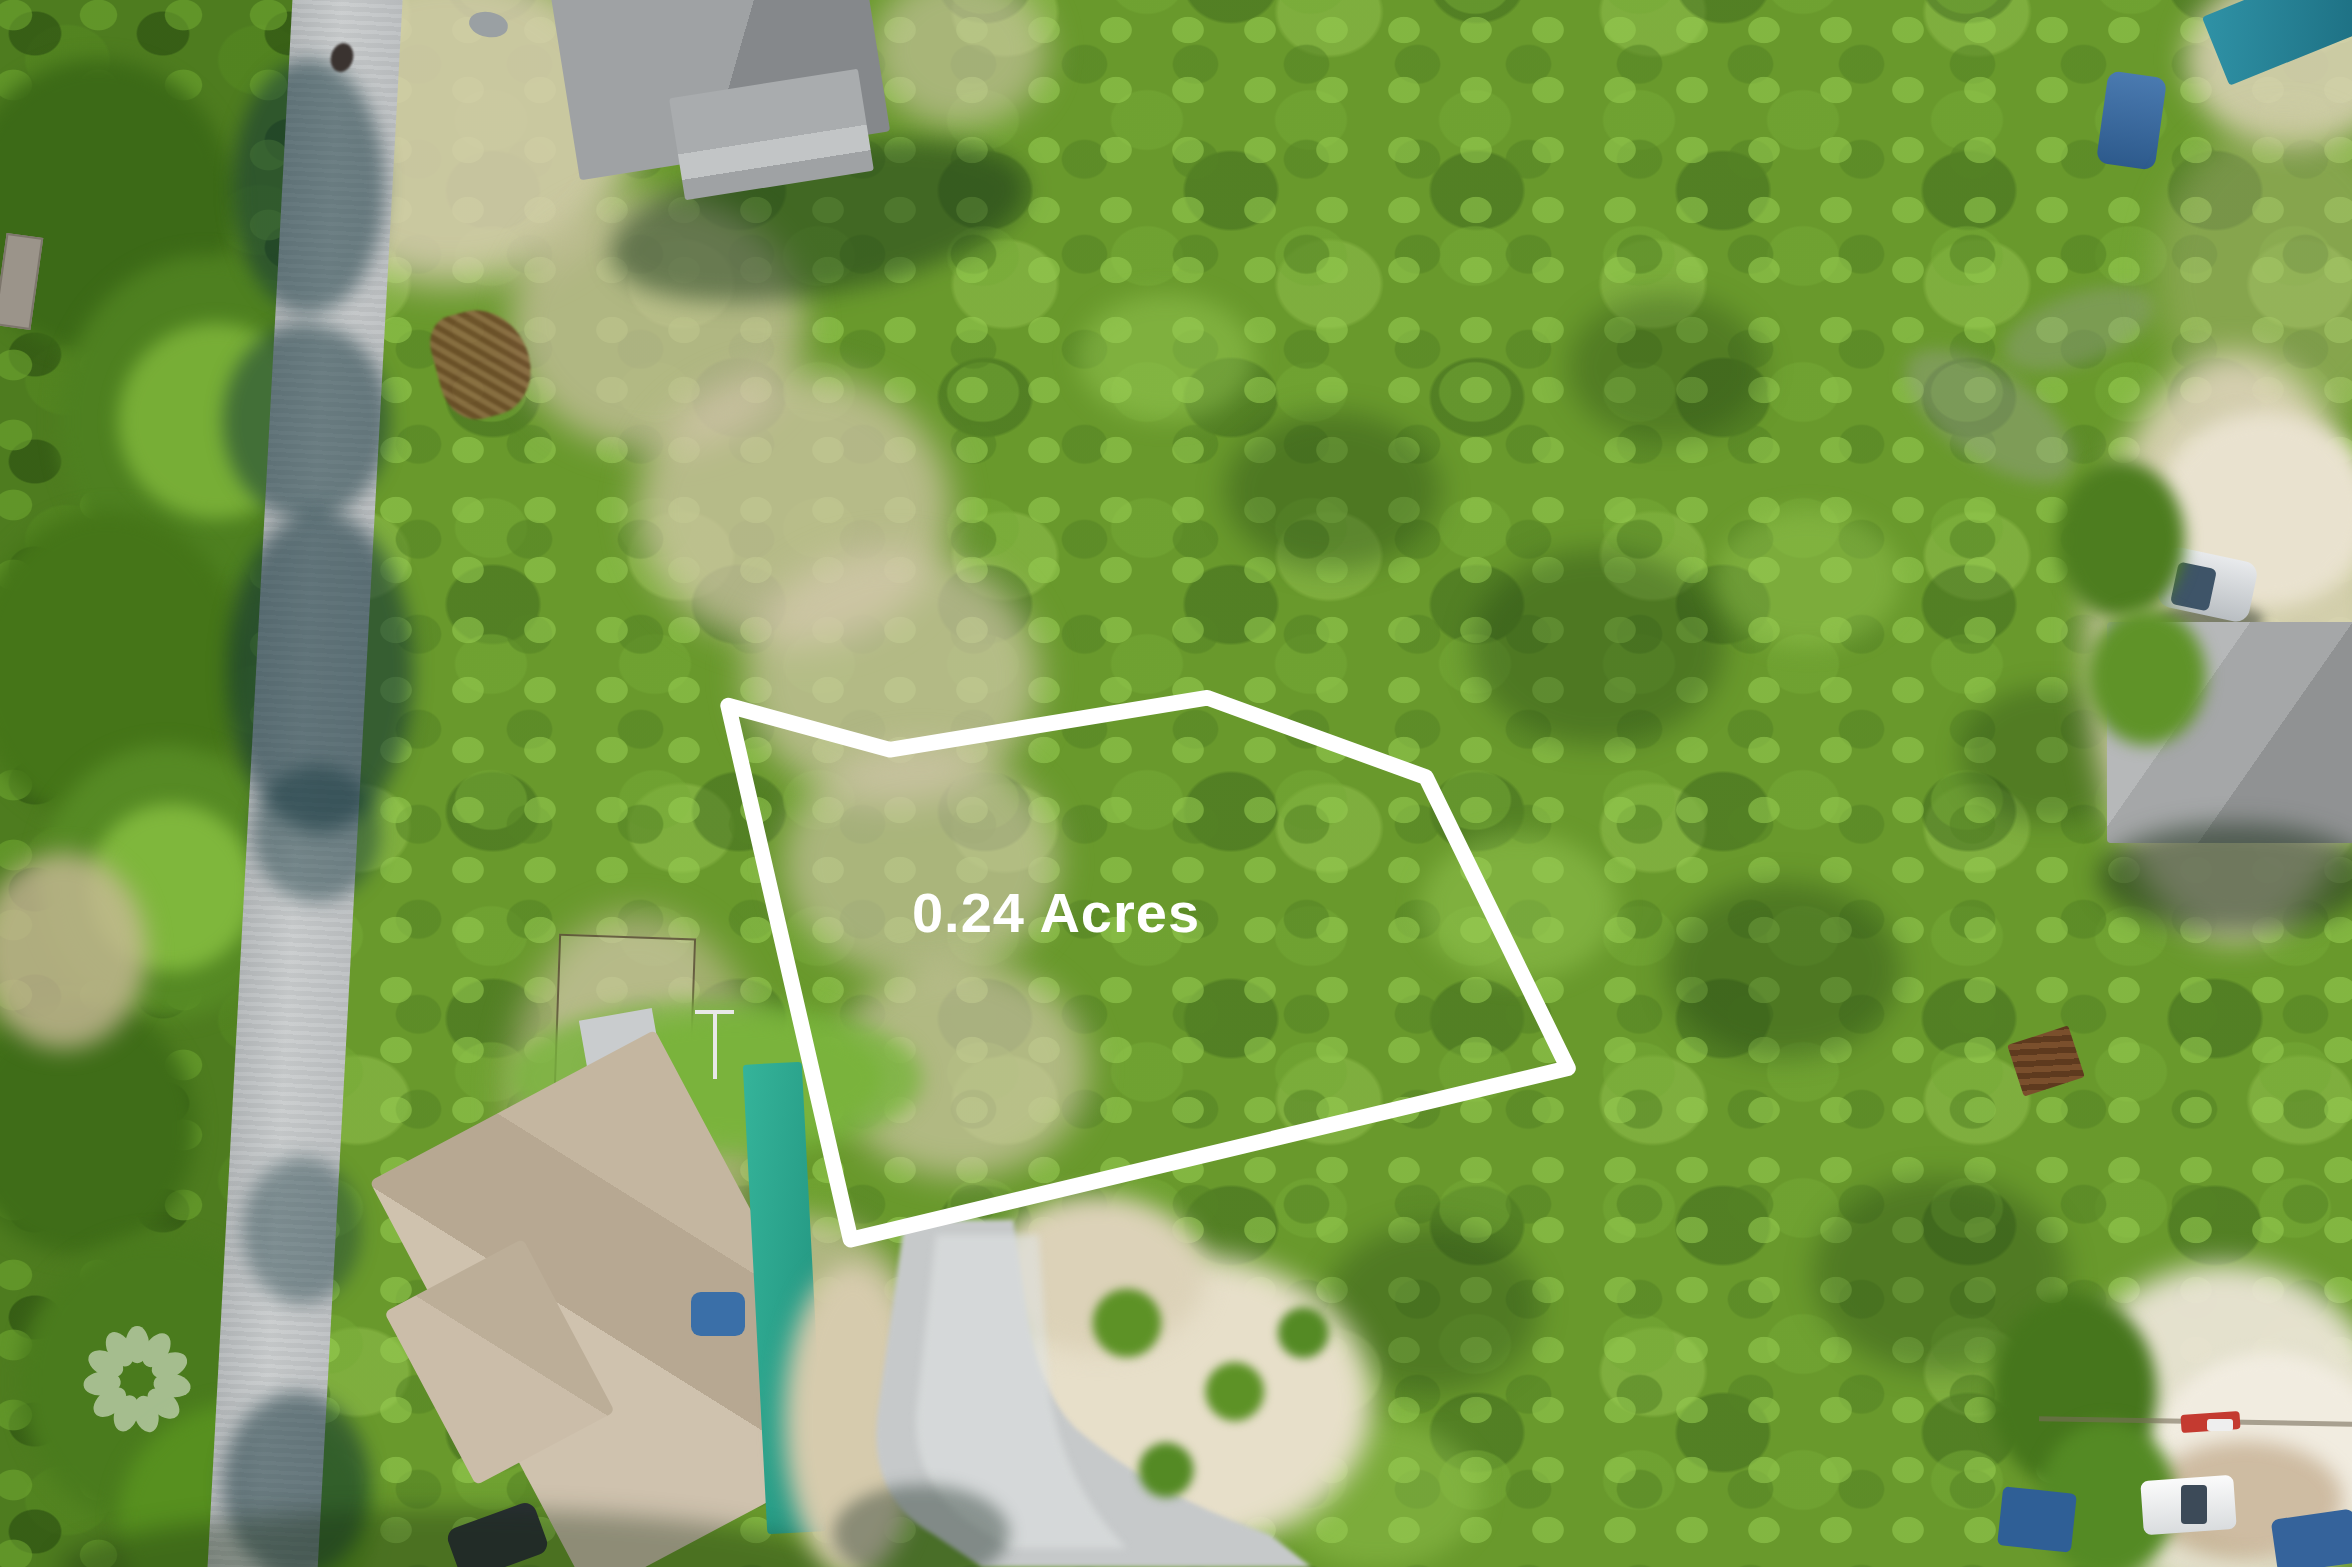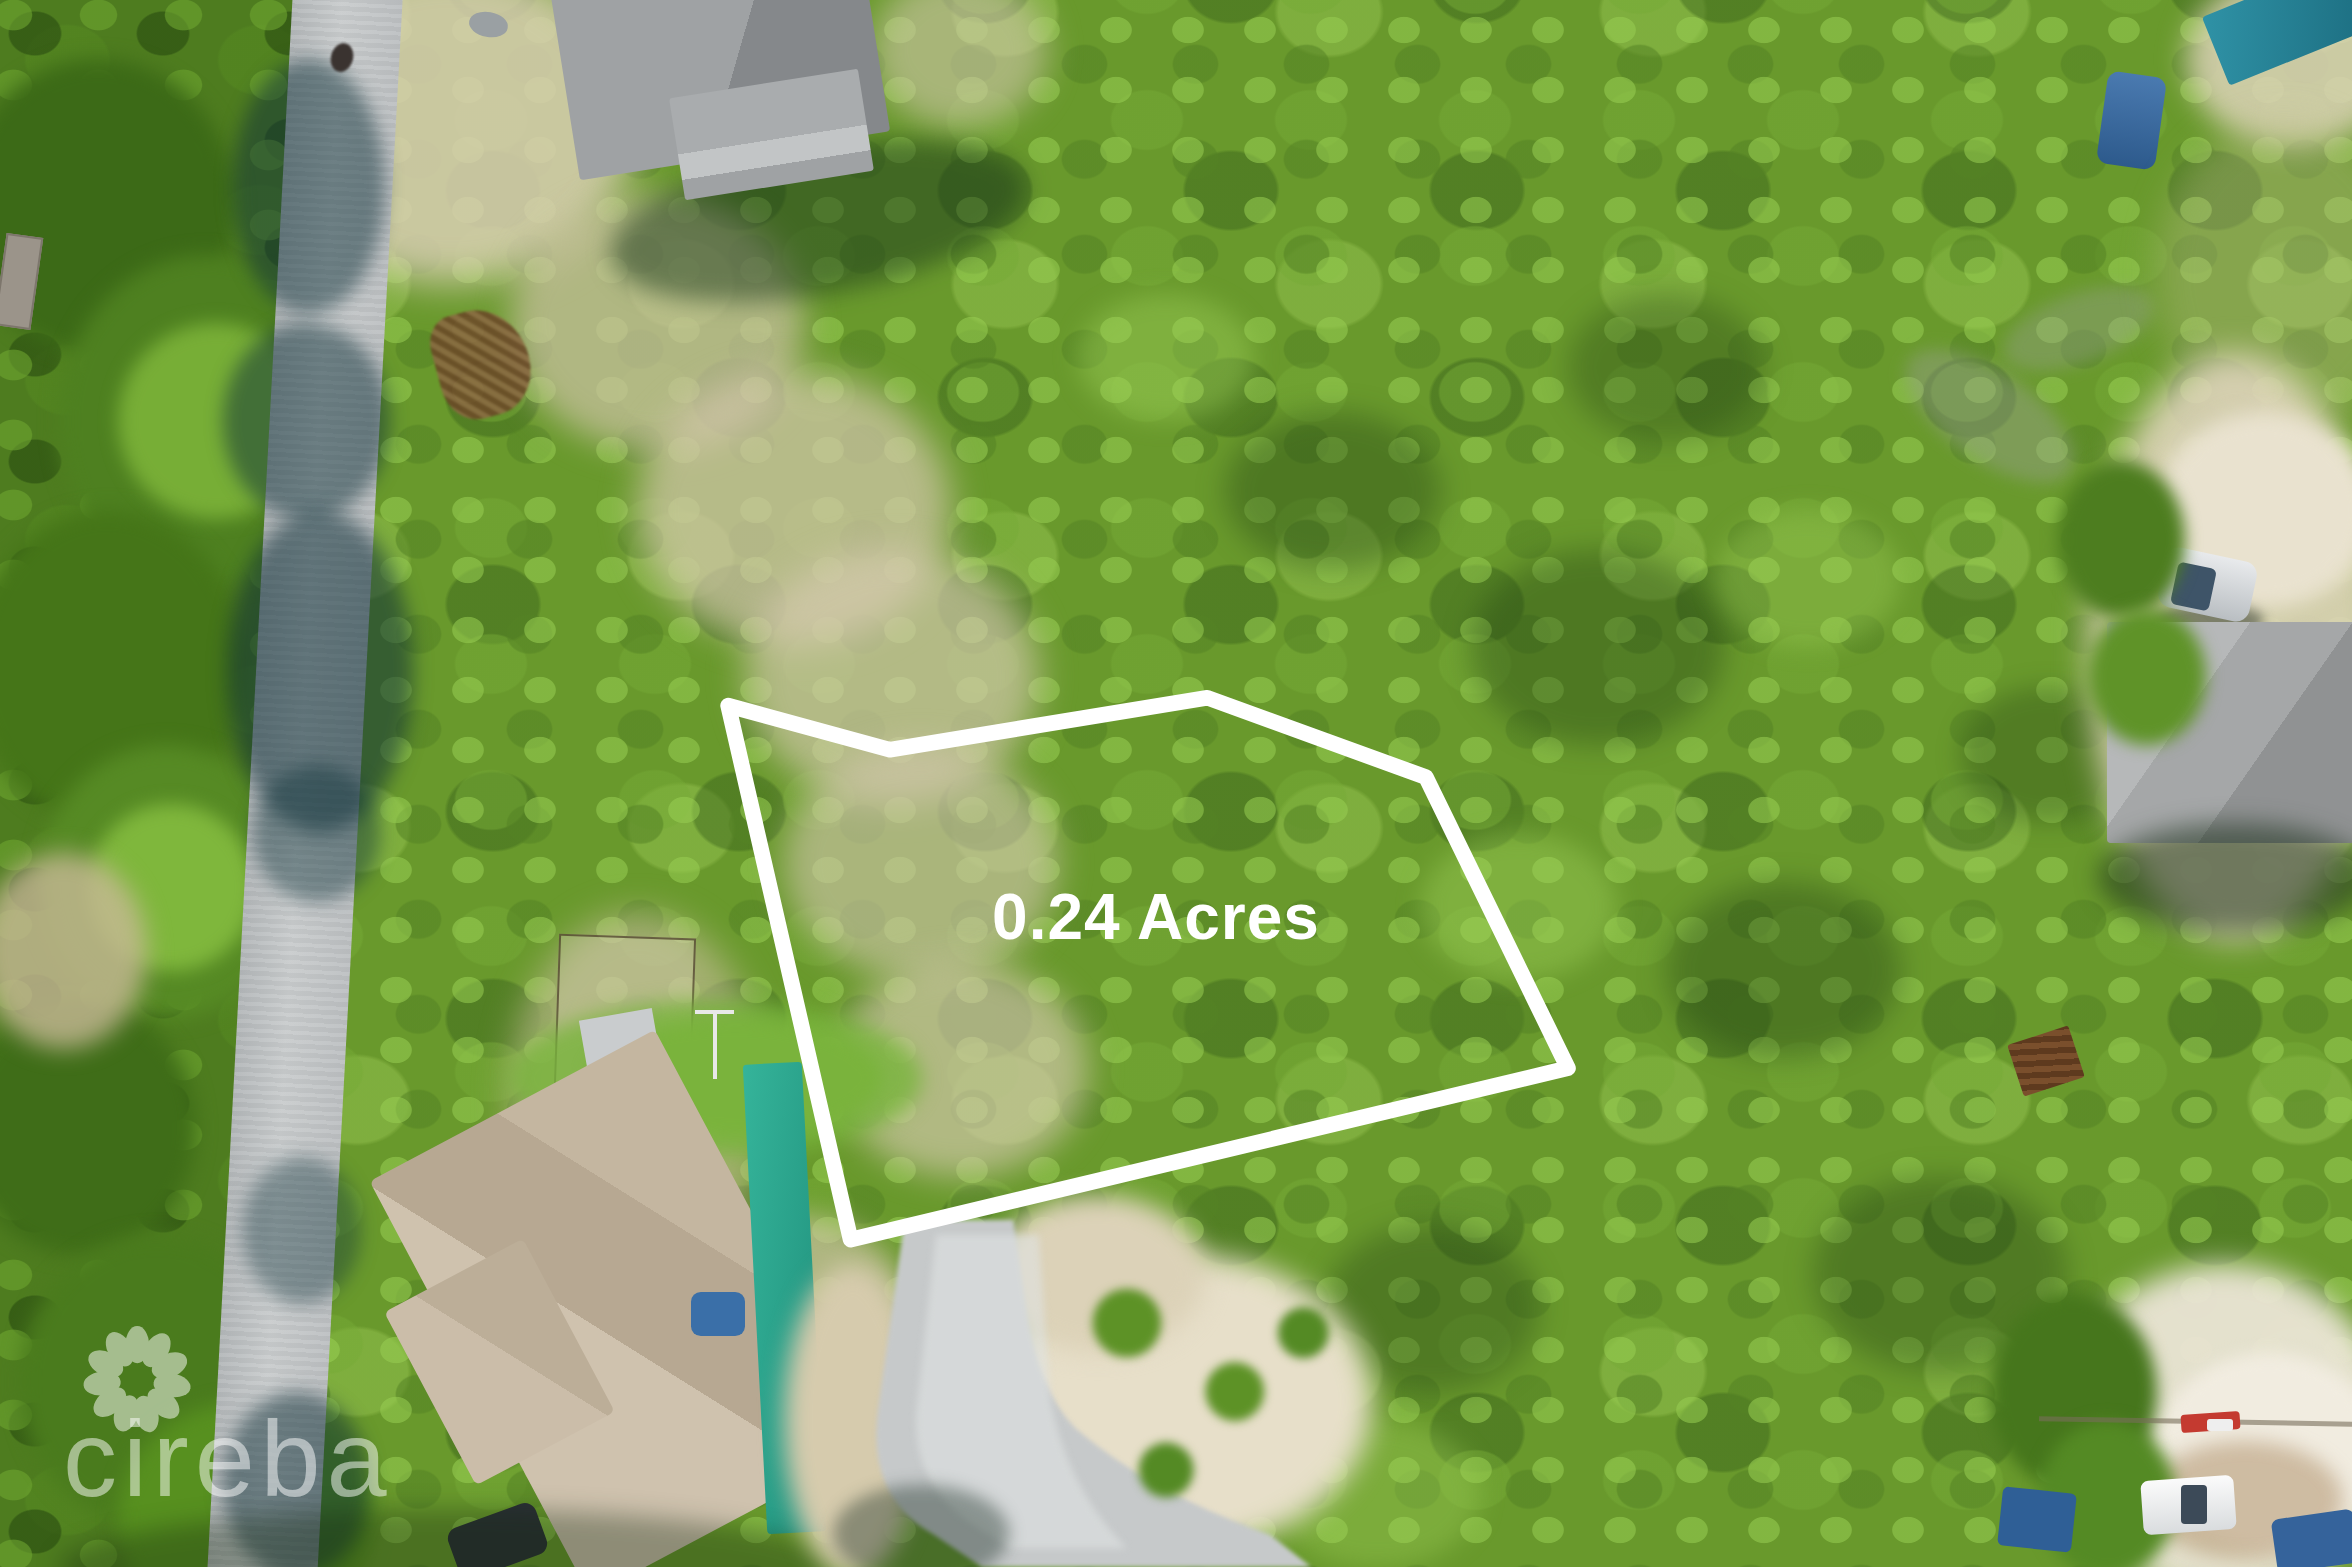--- a/index.html
+++ b/index.html
@@ -20,22 +20,22 @@
   #left-trees{position:absolute;left:-29px;top:-19.6px;width:343px;height:1627px;background-color:#4e7c1f;
     background-image:
       radial-gradient(rgba(110,165,48,.6) 0 30%,transparent 32%),
       radial-gradient(rgba(40,74,16,.6) 0 28%,transparent 30%),
       radial-gradient(rgba(86,138,34,.5) 0 30%,transparent 32%);
     background-size:85px 70px,128px 107px,193px 160px}
   #road-left{position:absolute;left:250px;top:-29px;width:110px;height:1627px;
     transform:rotate(3.1deg);
     background-image:repeating-linear-gradient(0deg,rgba(255,255,255,.05) 0 3.9px,rgba(0,0,0,.03) 3.9px 8.8px),
       linear-gradient(90deg,#b4b8ba,#c9cccd 45%,#bdc0c2)}
-  .acres-label{position:absolute;left:1156px;top:880px;transform:translateX(-50%);
-    white-space:nowrap;color:#fff;font-size:64px;font-weight:700;letter-spacing:1px}
+  .acres-label{position:absolute;left:1056px;top:880px;transform:translateX(-50%);
+    white-space:nowrap;color:#fff;font-size:56px;font-weight:700;letter-spacing:1px}
   .wm-text{position:absolute;left:63px;top:1396px;color:#fff;opacity:.5;
     font-size:108px;font-weight:400;letter-spacing:5.9px}
   svg.overlay{position:absolute;inset:0}
 </style>
 </head>
 <body>
 
 <div id="stage">
 
   <div id="foliage-base"></div>
@@ -156,16 +156,15 @@
       <ellipse transform="rotate(165) translate(0,-36)" rx="12" ry="19"></ellipse>
       <ellipse transform="rotate(198) translate(0,-36)" rx="12" ry="19"></ellipse>
       <ellipse transform="rotate(231) translate(0,-36)" rx="12" ry="19"></ellipse>
       <ellipse transform="rotate(264) translate(0,-36)" rx="12" ry="19"></ellipse>
       <ellipse transform="rotate(297) translate(0,-36)" rx="12" ry="19"></ellipse>
       <ellipse transform="rotate(330) translate(0,-36)" rx="12" ry="19"></ellipse>
     </g>
   </svg>
 
   <div class="acres-label">0.24 Acres</div>
-  <div class="wm-text">cireba</div>
 
 </div>
 
 
 </body></html>

